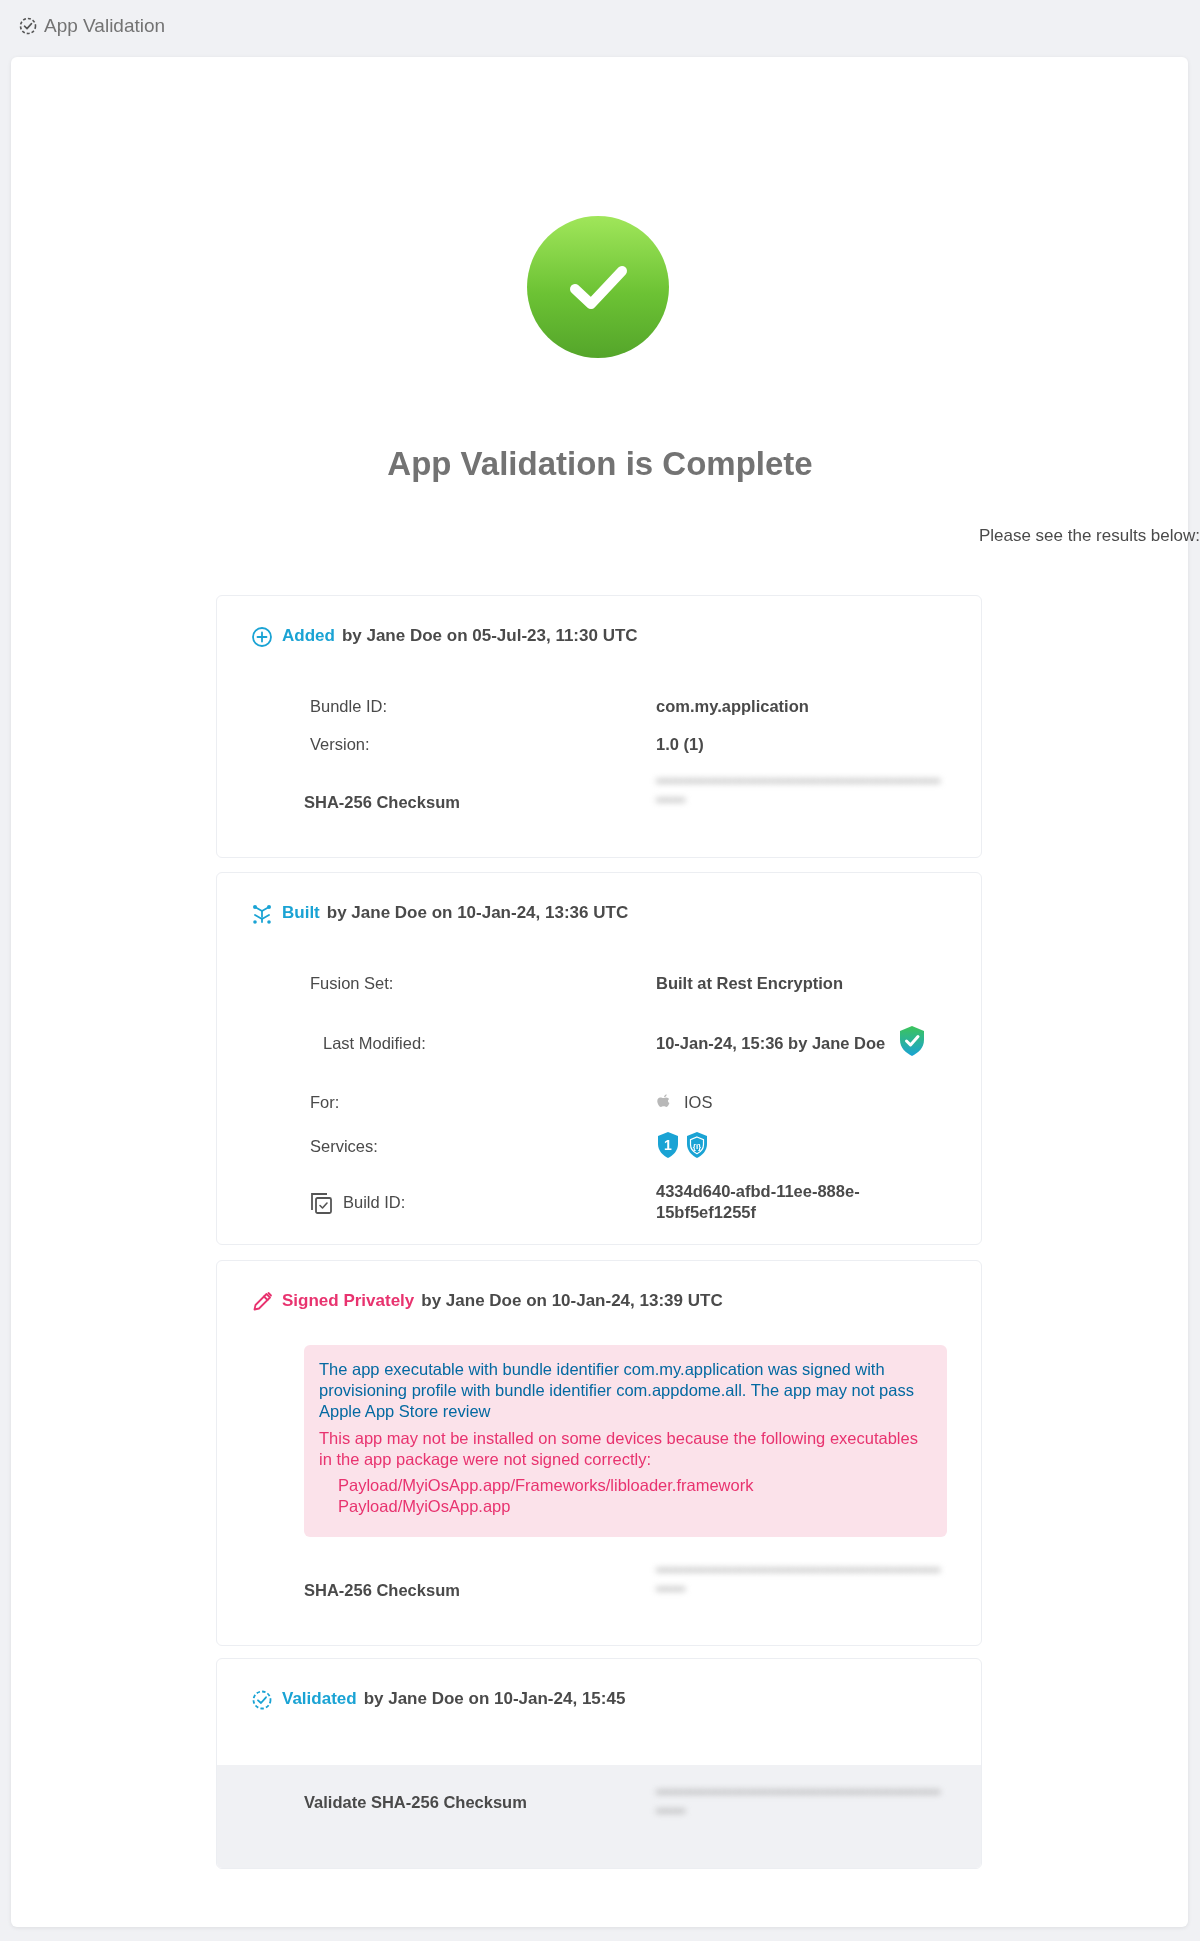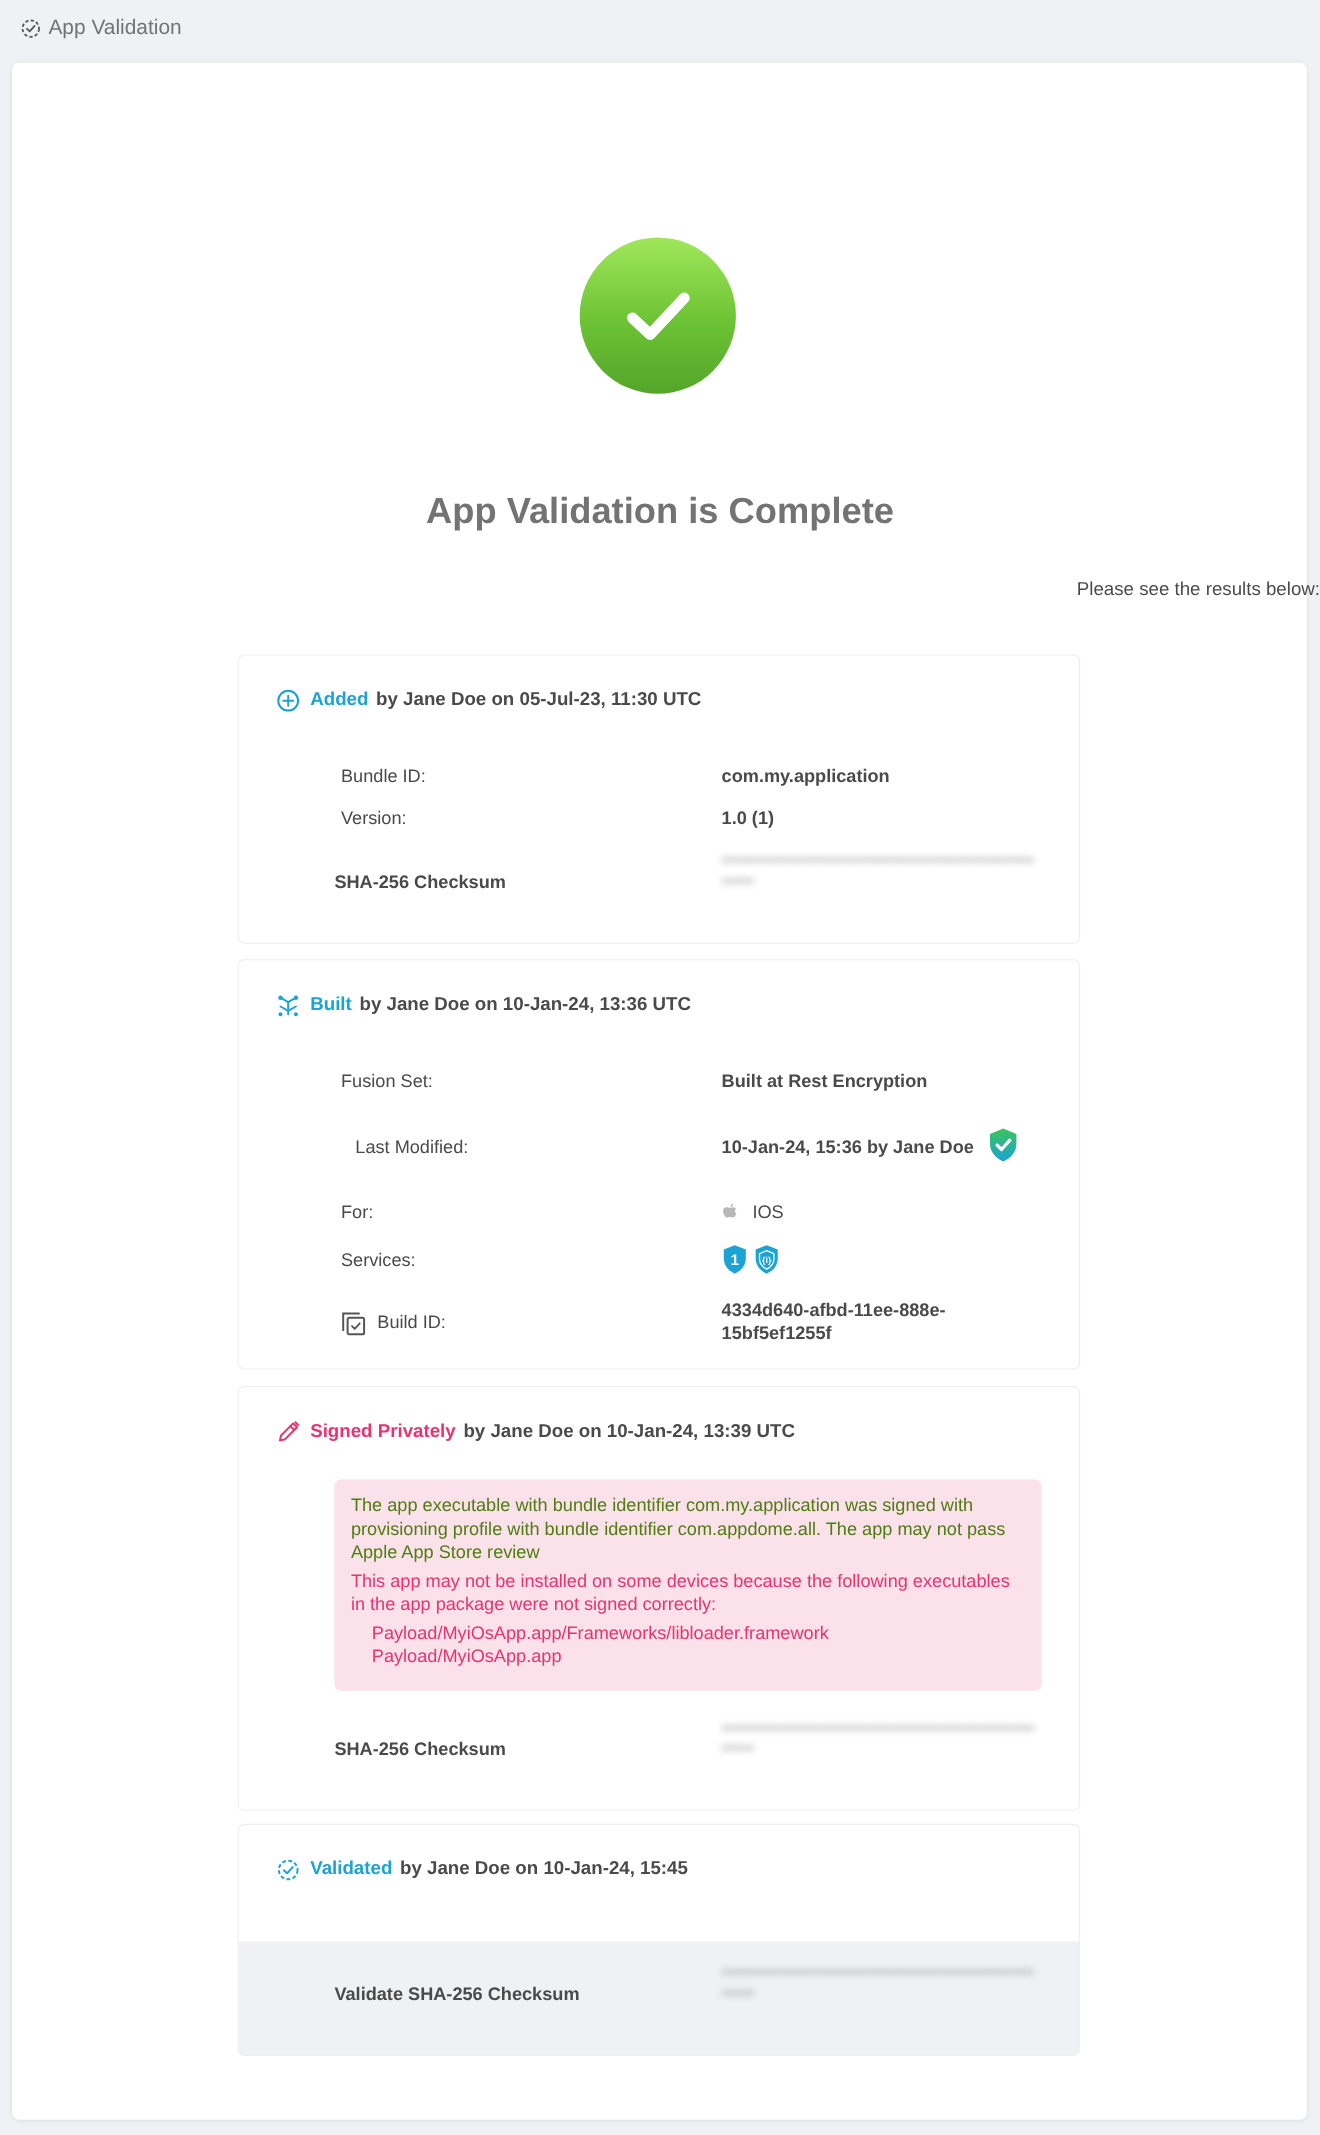--- a/index.html
+++ b/index.html
@@ -63,21 +63,21 @@
     position: absolute; left: 439px; width: 285px;
     filter: blur(3.2px); color: #999; font-size: 14px; line-height: 19px;
     word-break: break-all; font-family: "Liberation Sans", sans-serif;
   }
 
   .warning-box {
     position: absolute; left: 87px; top: 84px; width: 643px; height: 192px;
     background: #fbe2ea; border-radius: 6px; padding: 14px 15px;
     font-size: 16.5px; line-height: 21px;
   }
-  .warn-orange { color: #4d7c0f; }
+  .warn-orange { color: #0369a1; }
   .warn-pink { color: #e8336f; margin-top: 6px; }
   .warn-paths { color: #e8336f; padding-left: 19px; margin-top: 5px; }
 
   .validate-band {
     position: absolute; left: 0; top: 106px; width: 100%; height: 104px;
     background: #f0f1f4;
   }
 </style>
 </head>
 <body>
@@ -224,16 +224,16 @@
     <span class="h-icon">
       <svg width="22" height="22" viewBox="0 0 22 22">
           <circle cx="11" cy="11" r="8.5" fill="none" stroke="#1aa3d4" stroke-width="1.8" stroke-dasharray="3.5 2.2"></circle>
           <path d="M7 11.3 L10 14 L15 8.3" fill="none" stroke="#1aa3d4" stroke-width="1.8" stroke-linecap="round" stroke-linejoin="round"></path>
         </svg>
     </span>
     <span class="action blue">Validated</span>
     <span class="by">by Jane Doe on 10-Jan-24, 15:45</span>
   </div>
   <div class="validate-band">
-    <div class="row bold-label" style="top:39px;">Validate SHA-256 Checksum</div>
+    <div class="row bold-label" style="top:28px;">Validate SHA-256 Checksum</div>
     <div class="blurred" style="top:18px;">••••••••••••••••••••••••••••••••••••••••••••••••••••••••••••••••</div>
   </div>
 </div>
 
 </body></html>

